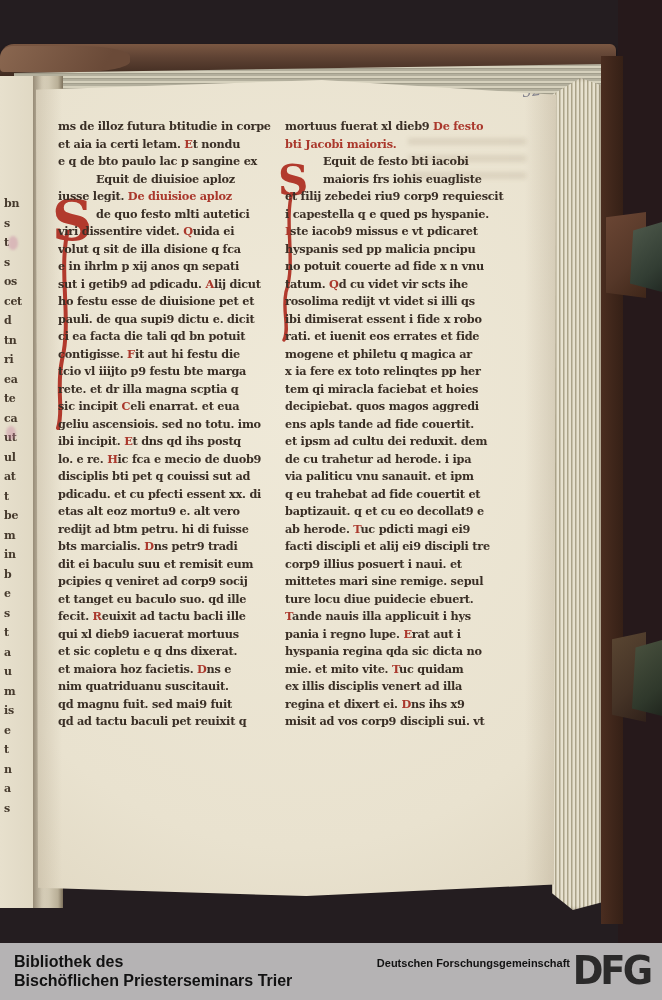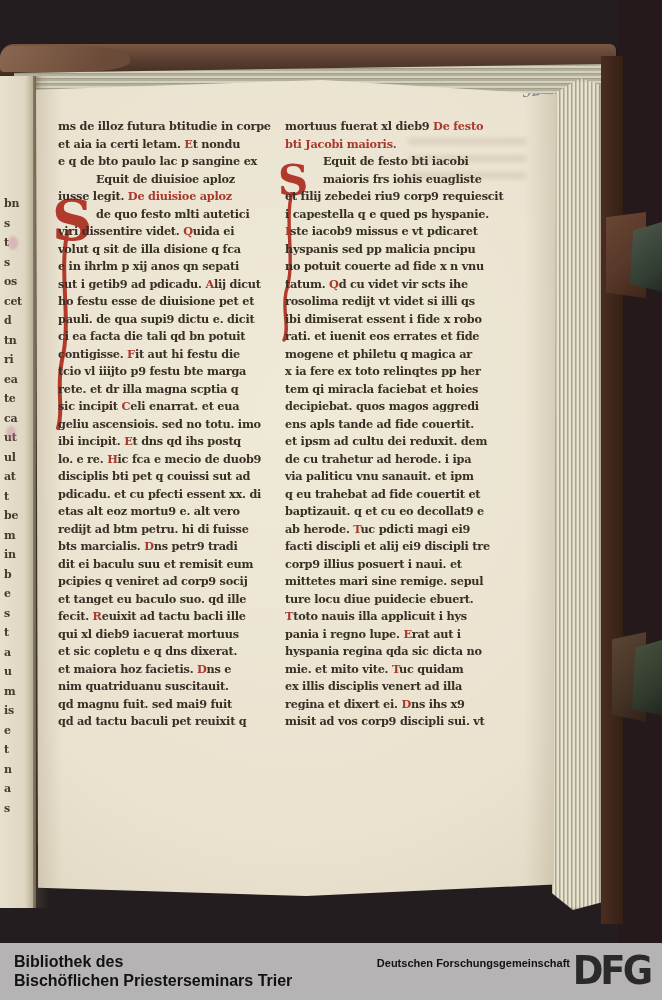--- a/index.html
+++ b/index.html
@@ -40,21 +40,21 @@
     clip-path:polygon(10% 12%,100% 0,100% 100%,0 88%);}
   .clasp-bot-strap{left:612px;top:632px;width:34px;height:90px;
     background:linear-gradient(135deg,#5a4632 0%,#453326 60%,#30211a 100%);
     clip-path:polygon(0 8%,100% 0,100% 100%,0 92%);}
   .clasp-bot-metal{left:632px;top:640px;width:30px;height:76px;
     background:linear-gradient(140deg,#4a523f,#2f382b 70%,#20261e);
     clip-path:polygon(12% 10%,100% 0,100% 100%,0 90%);}
 
   
   .facing-page{position:absolute;left:0;top:76px;width:36px;height:832px;
-    background:linear-gradient(90deg,#e7e0cd 0%,#ded6c1 70%,#b9af97 92%,#7d715c 100%);}
+    background:linear-gradient(90deg,#e7e0cd 0%,#ded6c1 70%,#b9af97 92%,#7d715c 100%);padding-left:27px;}
   .gutter{position:absolute;left:33px;top:76px;width:16px;height:832px;
     background:linear-gradient(90deg,rgba(90,75,55,.55),rgba(120,105,80,.15) 55%,rgba(0,0,0,0));}
   .frag-col{position:absolute;left:4px;top:118px;width:28px;
     font-family:"DejaVu Serif",serif;font-weight:bold;font-size:11px;line-height:19.5px;
     color:#463a2d;text-align:left;letter-spacing:-.3px;}
 
   
   .page{position:absolute;left:36px;top:80px;width:520px;height:816px;
     background:
       radial-gradient(120% 90% at 50% 40%, #efe9d8 0%, #e9e2cf 60%, #ded5bf 88%, #cfc5ab 100%);
@@ -227,21 +227,21 @@
         <div class="ms-line"><span class="seg-ink">et ipsm ad cultu dei reduxit. dem</span></div>
         <div class="ms-line"><span class="seg-ink">de cu trahetur ad herode. i ipa</span></div>
         <div class="ms-line"><span class="seg-ink">via paliticu vnu sanauit. et ipm</span></div>
         <div class="ms-line"><span class="seg-ink">q eu trahebat ad fide couertit et</span></div>
         <div class="ms-line"><span class="seg-ink">baptizauit. q et cu eo decollat9 e</span></div>
         <div class="ms-line"><span class="seg-ink">ab herode. </span><span class="seg-red">T</span><span class="seg-ink">uc pdicti magi ei9</span></div>
         <div class="ms-line"><span class="seg-ink">facti discipli et alij ei9 discipli tre</span></div>
         <div class="ms-line"><span class="seg-ink">corp9 illius posuert i naui. et</span></div>
         <div class="ms-line"><span class="seg-ink">mittetes mari sine remige. sepul</span></div>
         <div class="ms-line"><span class="seg-ink">ture locu diue puidecie ebuert.</span></div>
-        <div class="ms-line"><span class="seg-red">T</span><span class="seg-ink">toto nauis illa applicuit i hys</span></div>
+        <div class="ms-line"><span class="seg-red">T</span><span class="seg-ink">ande nauis illa applicuit i hys</span></div>
         <div class="ms-line"><span class="seg-ink">pania i regno lupe. </span><span class="seg-red">E</span><span class="seg-ink">rat aut i</span></div>
         <div class="ms-line"><span class="seg-ink">hyspania regina qda sic dicta no</span></div>
         <div class="ms-line"><span class="seg-ink">mie. et mito vite. </span><span class="seg-red">T</span><span class="seg-ink">uc quidam</span></div>
         <div class="ms-line"><span class="seg-ink">ex illis disciplis venert ad illa</span></div>
         <div class="ms-line"><span class="seg-ink">regina et dixert ei. </span><span class="seg-red">D</span><span class="seg-ink">ns ihs x9</span></div>
         <div class="ms-line"><span class="seg-ink">misit ad vos corp9 discipli sui. vt</span></div>
       </div>
   </div>
 </div>
 

